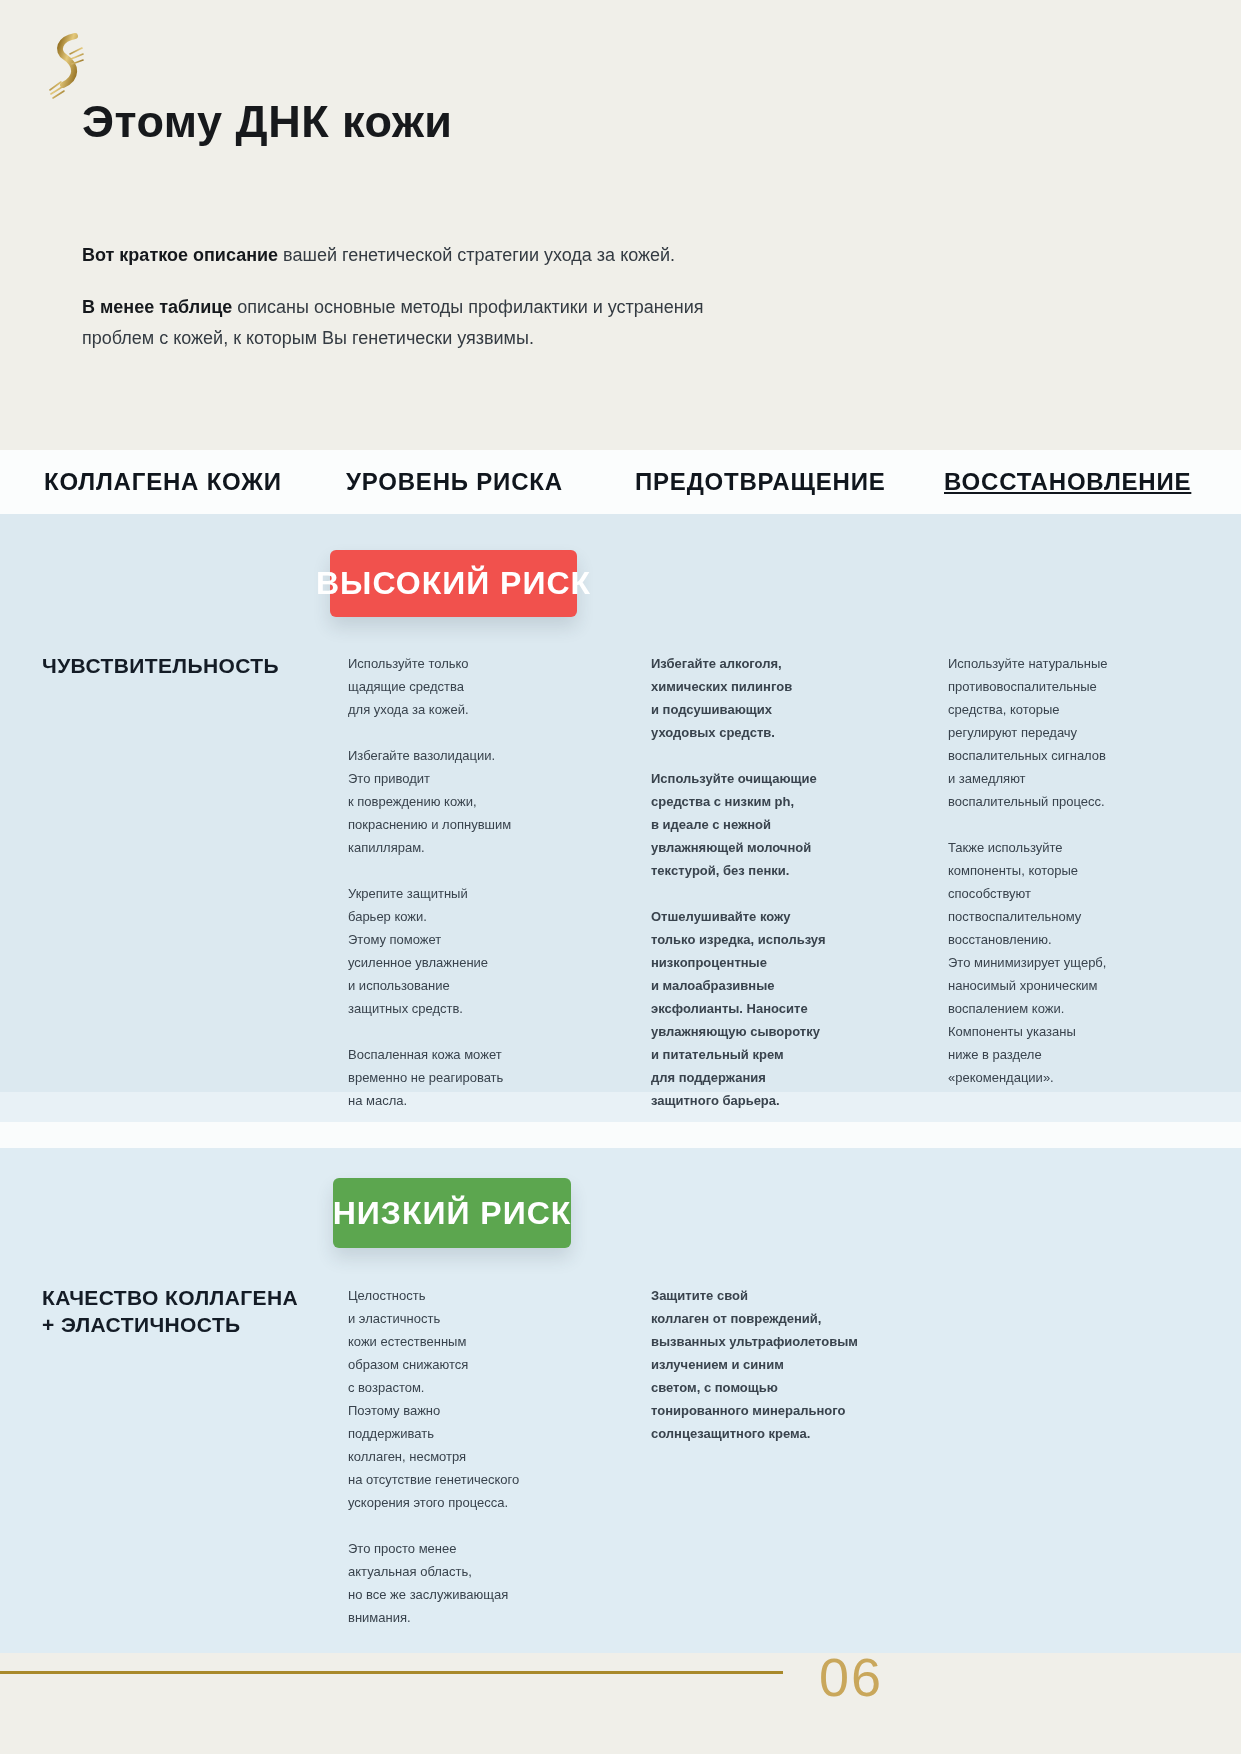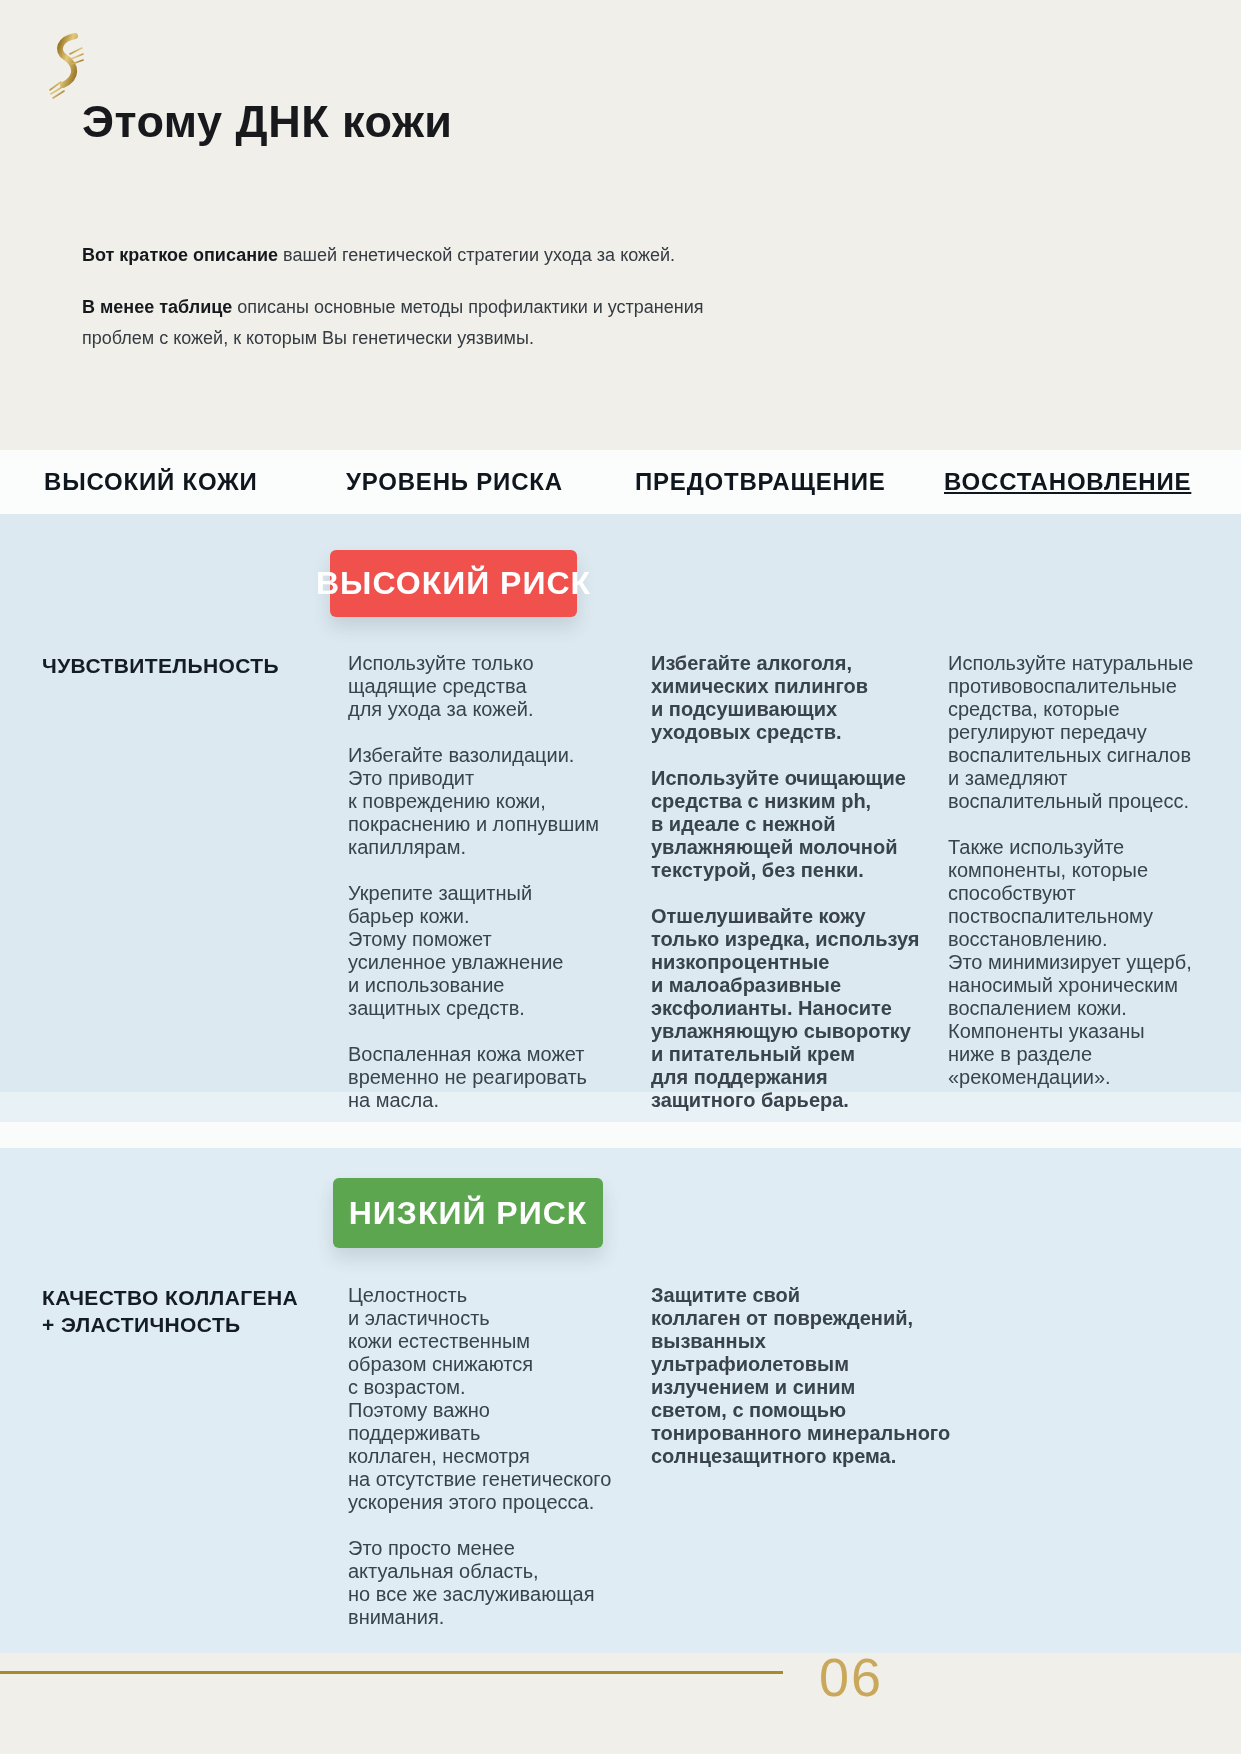--- a/index.html
+++ b/index.html
@@ -38,25 +38,25 @@
   .fade{top:1092px; height:30px; background:#E8F1F6;}
   .gap{top:1122px; height:26px; background:#FAFCFC;}
   .sec2{top:1148px; height:505px; background:#DFECF3;}
 
   .badge{
     position:absolute; border-radius:6px; display:flex; align-items:center; justify-content:center;
     color:#FFFFFF; font-weight:800; font-size:32px; letter-spacing:1px; white-space:nowrap;
     box-shadow:0 10px 18px rgba(40,60,70,.14);
   }
   .badge-high{left:330px; top:550px; width:247px; height:67px;}
-  .badge-low{left:333px; top:1178px; width:270px; height:70px;}
+  .badge-low{left:333px; top:1178px; width:238px; height:70px;}
 
   .cell{
     position:absolute; width:302px;
-    font-size:20px; line-height:23px; color:#39434D; white-space:pre-line;
+    font-size:13px; line-height:23px; color:#39434D; white-space:pre-line;
   }
   .row1{top:652px;} .row2{top:1284px;}
   .col1{left:42px;} .col2{left:348px;} .col3{left:651px;font-weight:bold;} .col4{left:948px;}
   .problem{
     font-size:21px; line-height:27px; font-weight:800; letter-spacing:.4px; color:#141C26;
   }
   .footer-line{
     position:absolute; left:0; top:1671px; width:783px; height:3px; background:#A8892B;
   }
   .page-number{
@@ -84,21 +84,21 @@
     </svg>
   </div>
 
   <h1 class="title">Этому ДНК кожи</h1>
 
   <p class="intro intro1"><span class="b">Вот краткое описание</span><span> вашей генетической стратегии ухода за кожей.</span></p>
   <p class="intro intro2"><span class="b">В менее таблице</span><span> описаны основные методы профилактики и устранения
 проблем с кожей, к которым Вы генетически уязвимы.</span></p>
 
   <div class="band thead">
-    <span class="th th1">ВЫСОКИЙ КОЖИ</span>
+    <span class="th th1">КОЛЛАГЕНА КОЖИ</span>
     <span class="th th2">УРОВЕНЬ РИСКА</span>
     <span class="th th3">ПРЕДОТВРАЩЕНИЕ</span>
     <span class="th th4">ВОССТАНОВЛЕНИЕ</span>
   </div>
 
   <div class="band sec1"></div>
   <div class="band fade"></div>
   <div class="band gap"></div>
   <div class="band sec2"></div>
 

